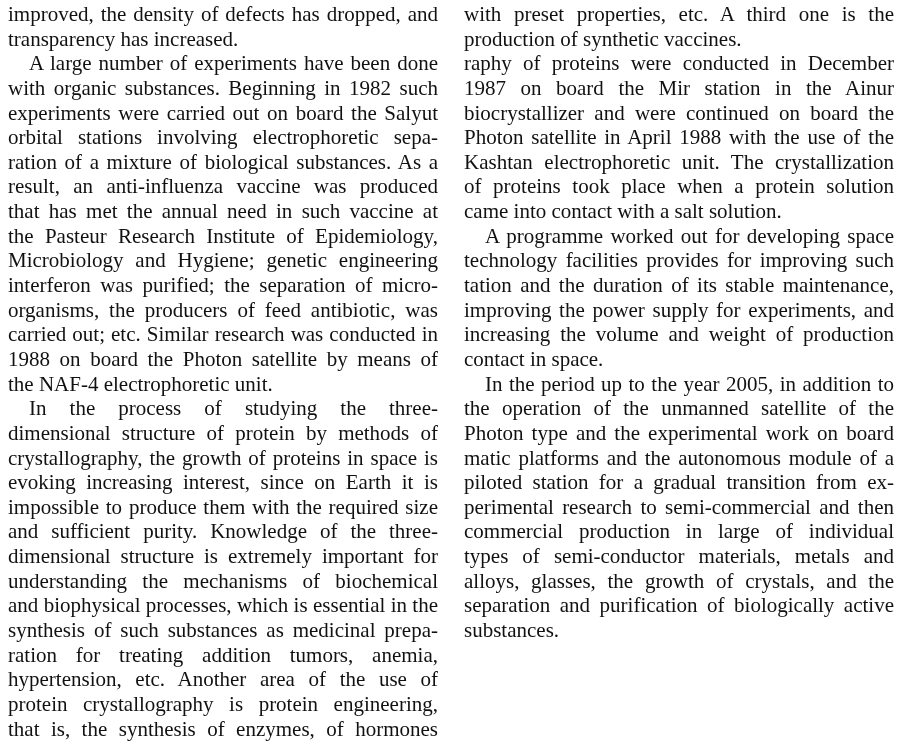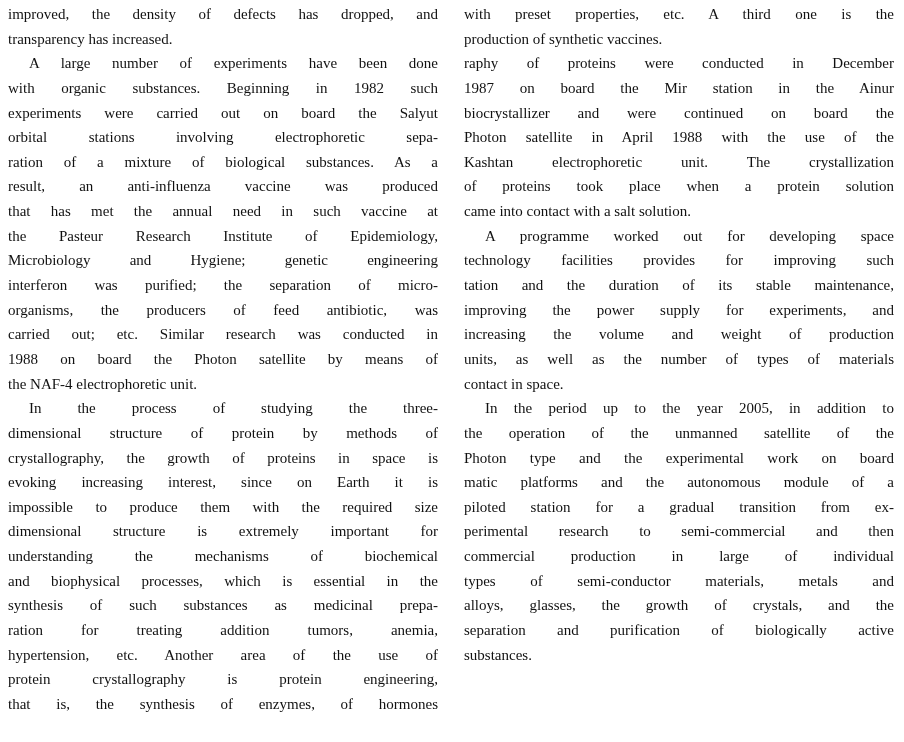--- a/index.html
+++ b/index.html
@@ -1,21 +1,21 @@
 <!DOCTYPE html>
 <html><head>
 <meta charset="utf-8">
 <style>
   html, body { margin: 0; padding: 0; background: #ffffff; }
   body { width: 904px; height: 742px; overflow: hidden; position: relative;
          font-family: "Liberation Serif", "DejaVu Serif", serif; color: #111; }
   .col { position: absolute; top: 2px; width: 430px; }
   .col.left { left: 8px; }
   .col.right { left: 464px; }
-  .line { display: block; height: 24.65px; line-height: 24.65px; font-size: 15px;
+  .line { display: block; height: 24.65px; line-height: 24.65px; font-size: 21px;
           text-align: justify; text-align-last: justify; white-space: nowrap; overflow: visible; }
   .line.last { text-align-last: left; }
   .line.indent { padding-left: 21px; }
 </style>
 </head>
 <body>
 
 <div class="col left">
     <div>
       <div class="line">improved, the density of defects has dropped, and</div>
@@ -36,20 +36,21 @@
       <div class="line">carried out; etc. Similar research was conducted in</div>
       <div class="line">1988 on board the Photon satellite by means of</div>
       <div class="line last">the NAF-4 electrophoretic unit.</div>
     </div>
     <div>
       <div class="line indent">In the process of studying the three-</div>
       <div class="line">dimensional structure of protein by methods of</div>
       <div class="line">crystallography, the growth of proteins in space is</div>
       <div class="line">evoking increasing interest, since on Earth it is</div>
       <div class="line">impossible to produce them with the required size</div>
+      <div class="line">and sufficient purity. Knowledge of the three-</div>
       <div class="line">dimensional structure is extremely important for</div>
       <div class="line">understanding the mechanisms of biochemical</div>
       <div class="line">and biophysical processes, which is essential in the</div>
       <div class="line">synthesis of such substances as medicinal prepa-</div>
       <div class="line">ration for treating addition tumors, anemia,</div>
       <div class="line">hypertension, etc. Another area of the use of</div>
       <div class="line">protein crystallography is protein engineering,</div>
       <div class="line">that is, the synthesis of enzymes, of hormones</div>
     </div>
   </div>
@@ -66,21 +67,20 @@
       <div class="line">Kashtan electrophoretic unit. The crystallization</div>
       <div class="line">of proteins took place when a protein solution</div>
       <div class="line last">came into contact with a salt solution.</div>
     </div>
     <div>
       <div class="line indent">A programme worked out for developing space</div>
       <div class="line">technology facilities provides for improving such</div>
       <div class="line">tation and the duration of its stable maintenance,</div>
       <div class="line">improving the power supply for experiments, and</div>
       <div class="line">increasing the volume and weight of production</div>
-      <div class="line">units, as well as the number of types of materials</div>
       <div class="line last">contact in space.</div>
     </div>
     <div>
       <div class="line indent">In the period up to the year 2005, in addition to</div>
       <div class="line">the operation of the unmanned satellite of the</div>
       <div class="line">Photon type and the experimental work on board</div>
       <div class="line">matic platforms and the autonomous module of a</div>
       <div class="line">piloted station for a gradual transition from ex-</div>
       <div class="line">perimental research to semi-commercial and then</div>
       <div class="line">commercial production in large of individual</div>

